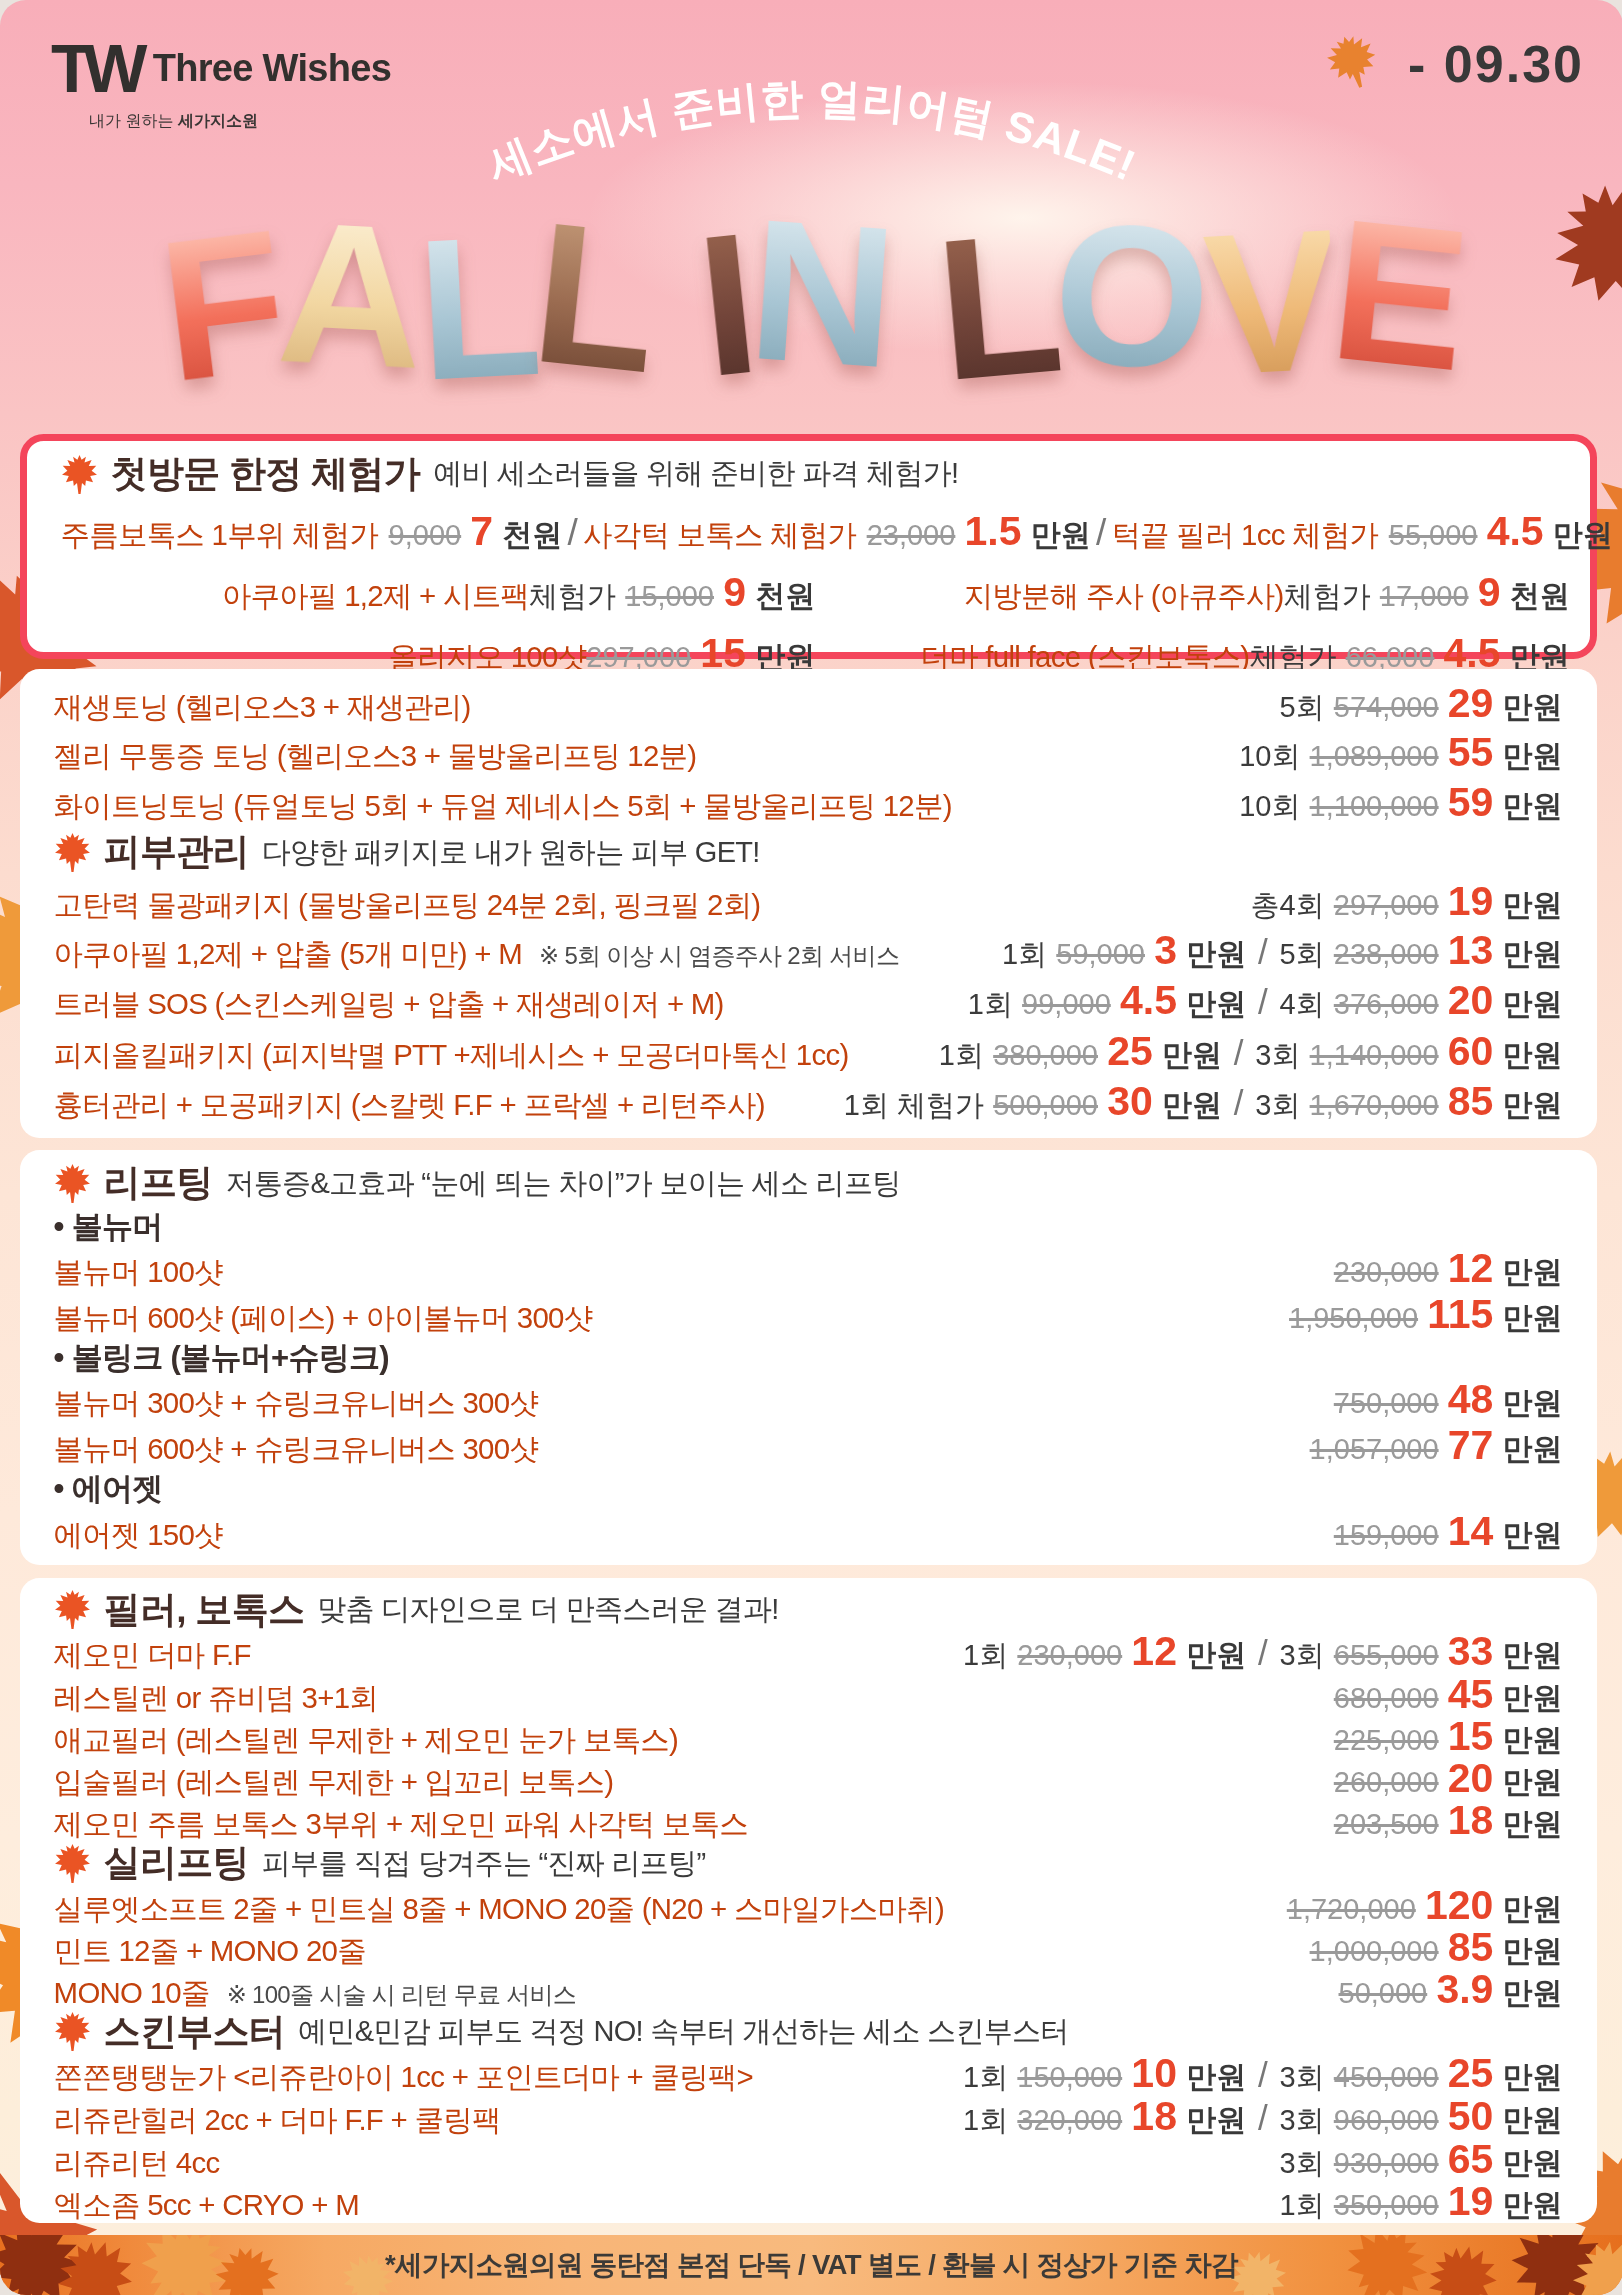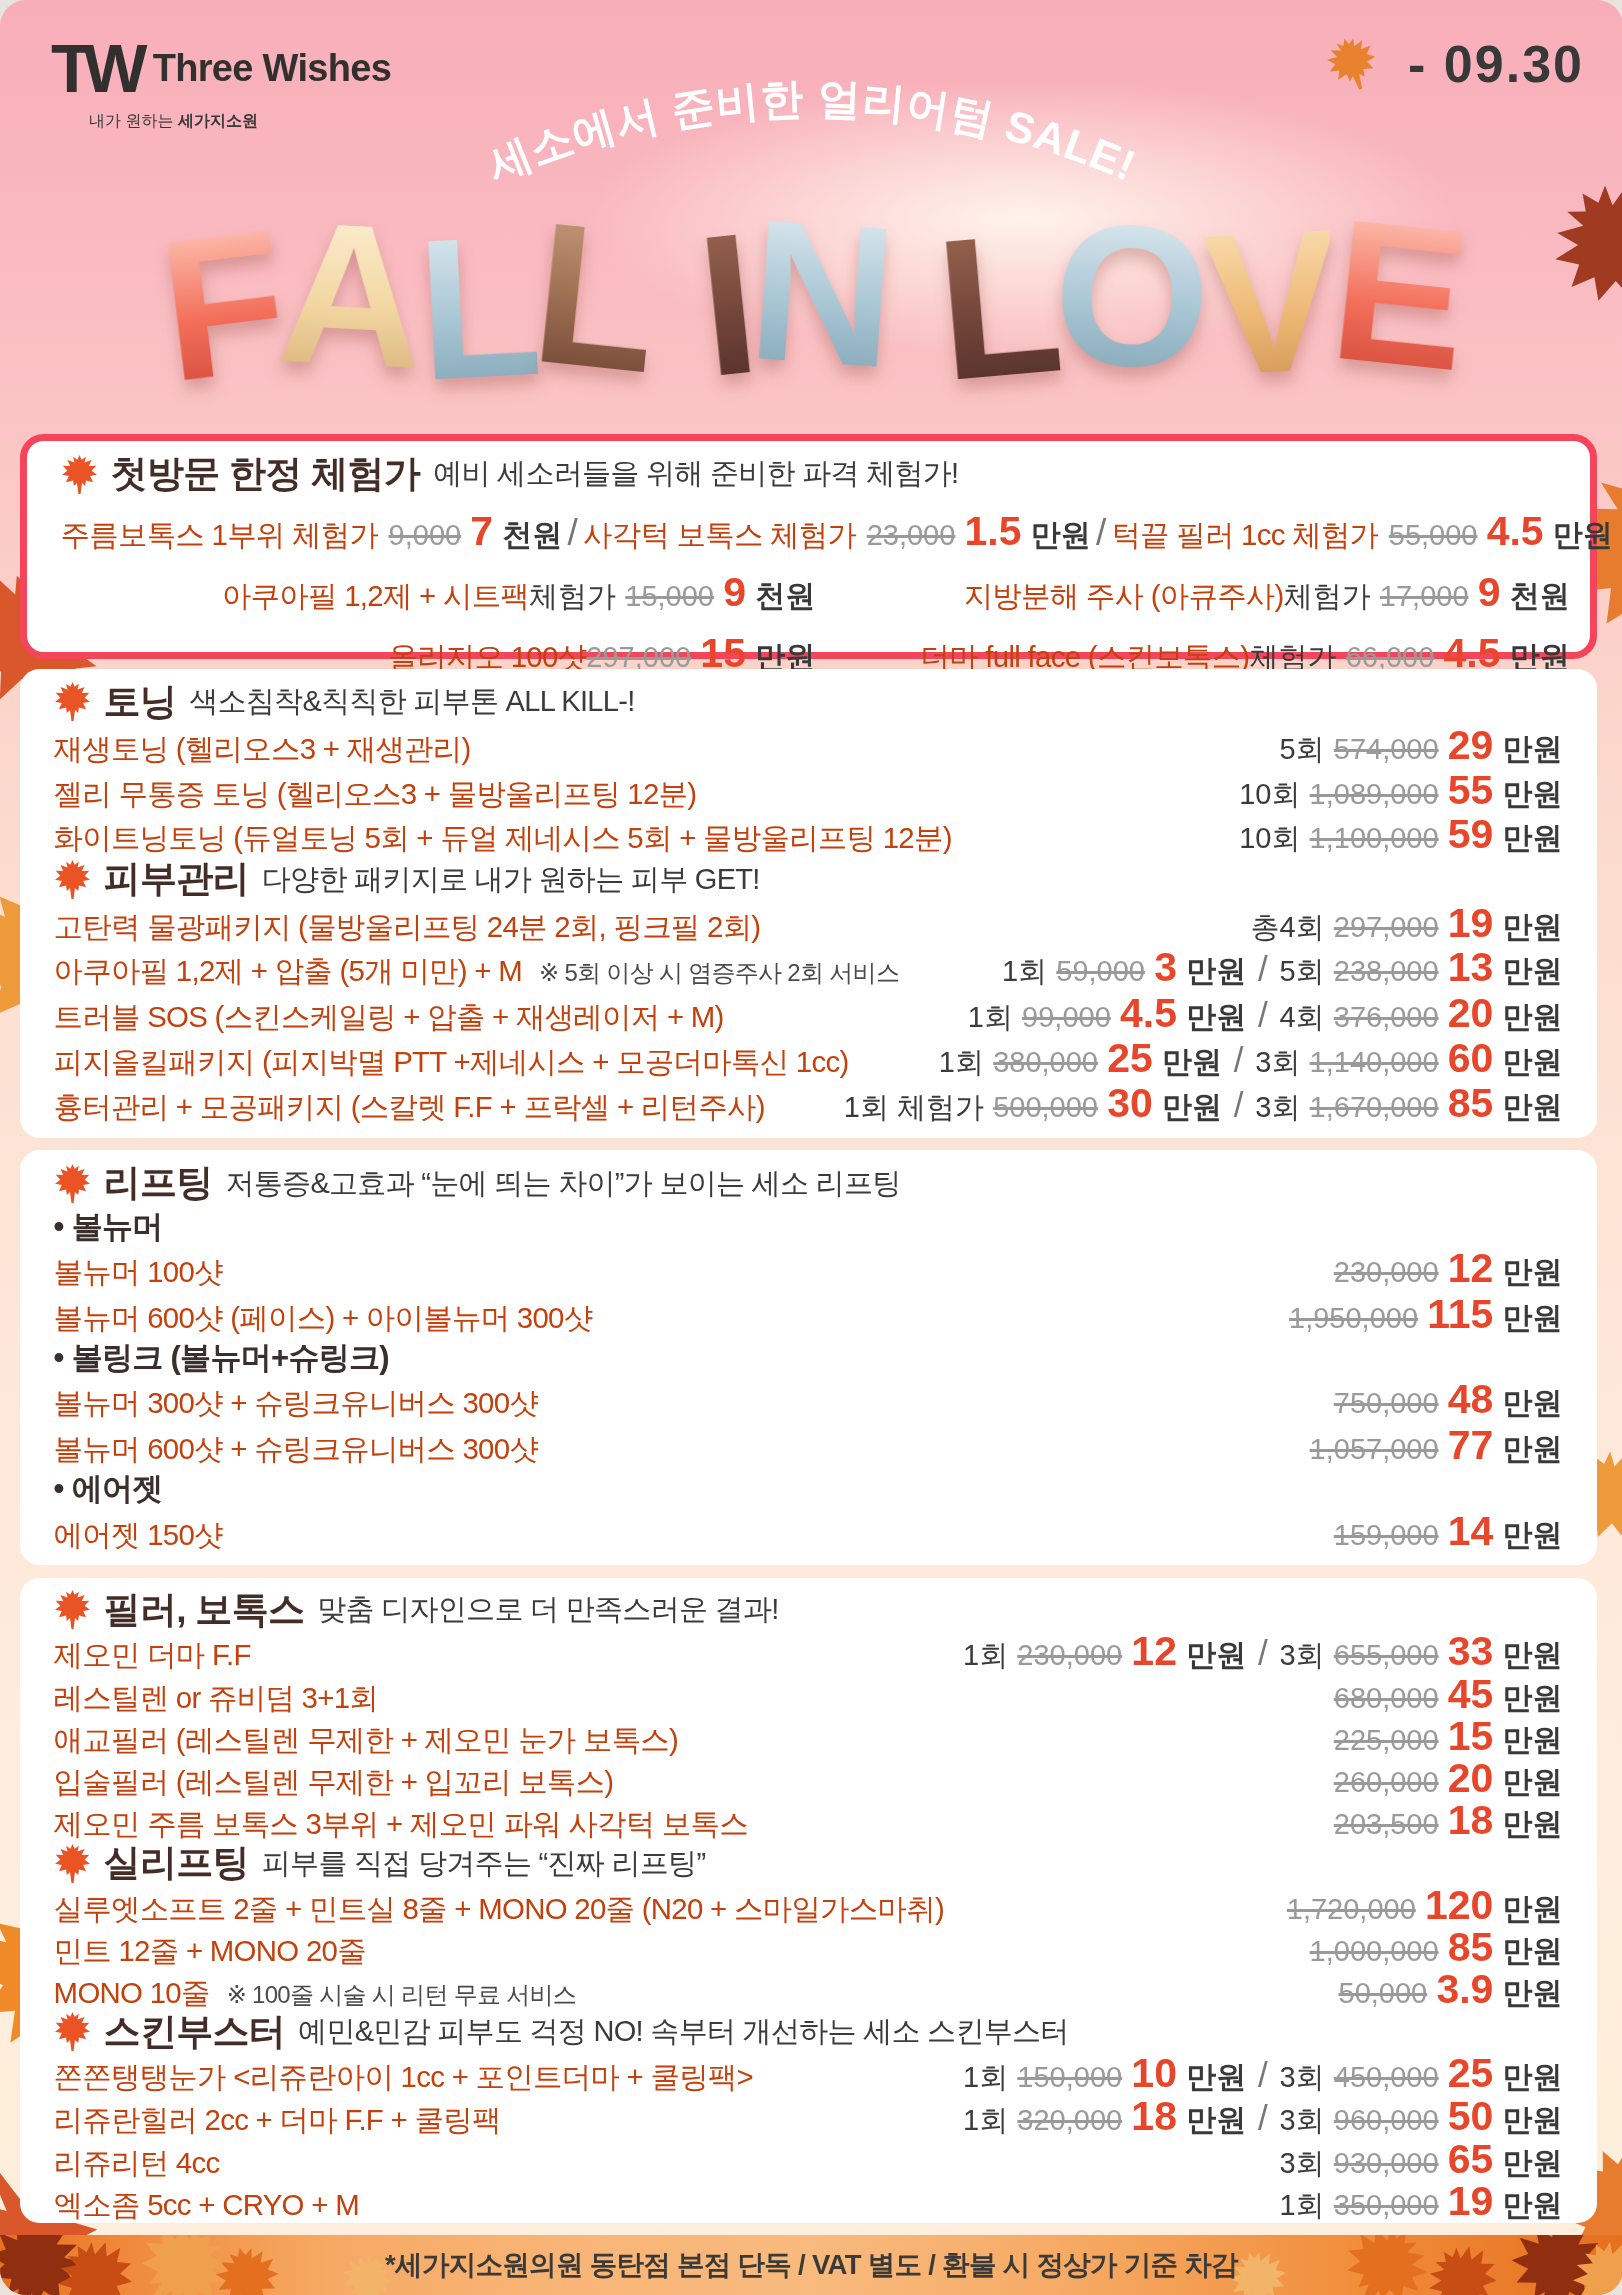--- a/index.html
+++ b/index.html
@@ -8,21 +8,21 @@
     background:
       radial-gradient(ellipse 622px 196px at 63% 9.5%, rgba(255,247,238,.95), rgba(255,247,238,0) 70%),
       linear-gradient(180deg,#f8aeb9 0%,#f9b6bf 8%,#fac4c4 18%,#fbd2c9 28%,#fcdccf 38%,#fde5d6 52%,#fee9da 66%,#feeddd 80%,#fdeeda 92%,#fceedd 100%); border-radius: 26px;}
   
   .logo{position:absolute;left:51px;top:34px;color:#32302e;}
   .logo-row{display:flex;align-items:center;gap:14.4px;}
   .tw-mark{font-size:68px;font-weight:900;letter-spacing:-9.2px;line-height:1;}
   .logo-text{font-size:38px;font-weight:700;letter-spacing:-0.7px;}
   .logo-sub{margin:9.2px 0 0 38px;font-size:16px;color:#3a3635;}
   .logo-sub b{font-weight:700;}
-  .date-wrap{position:absolute;right:39px;top:34px;display:flex;align-items:center;gap:30px;}
+  .date-wrap{position:absolute;right:39px;top:34px;display:flex;gap:30px;}
   .leaf-mini{width:51px;height:56px;color:#e8822f;transform:rotate(-18deg);}
   .date{font-size:52px;font-weight:600;color:#383838;letter-spacing:2px;}
   .arc{position:absolute;left:386px;top:58px;width:851px;height:173px;overflow:visible;}
   .arc text{font-size:66px;font-weight:900;fill:#ffffff;letter-spacing:1px;}
   .balloon-title{position:absolute;left:0;top:185px;width:100%;height:229px;
     display:flex;align-items:center;justify-content:center;}
   .balloon-letter{font-size:200px;font-weight:900;line-height:1;letter-spacing:-5.2px;
     -webkit-background-clip:text;background-clip:text;color:transparent;
     filter:drop-shadow(0 10.5px 7.9px rgba(130,45,35,.28));display:inline-block;}
   .word-gap{width:48px;flex:0 0 auto;}
@@ -214,27 +214,20 @@
             <span class="pt">체험가</span>
             <span class="ps">66,000</span>
             <span class="pa">4.5</span>
             <span class="pu">만원</span>
           </span>
         </div>
       </div>
     </section>
 
   <section class="card card1" id="card0">
-      <div class="sec-head">
-        <svg viewBox="0 0 100 115" class="leaf-ic">
-          <use href="#maple"></use>
-        </svg>
-        <span class="sec-title">토닝</span>
-        <span class="sec-sub">색소침착&amp;칙칙한 피부톤 ALL KILL-!</span>
-      </div>
       <div class="item-row">
         <span class="item-left">
           <span class="item-name">재생토닝 (헬리오스3 + 재생관리)</span>
         </span>
         <span class="price">
           <span class="pt">5회</span>
           <span class="ps">574,000</span>
           <span class="pa">29</span>
           <span class="pu">만원</span>
         </span>

